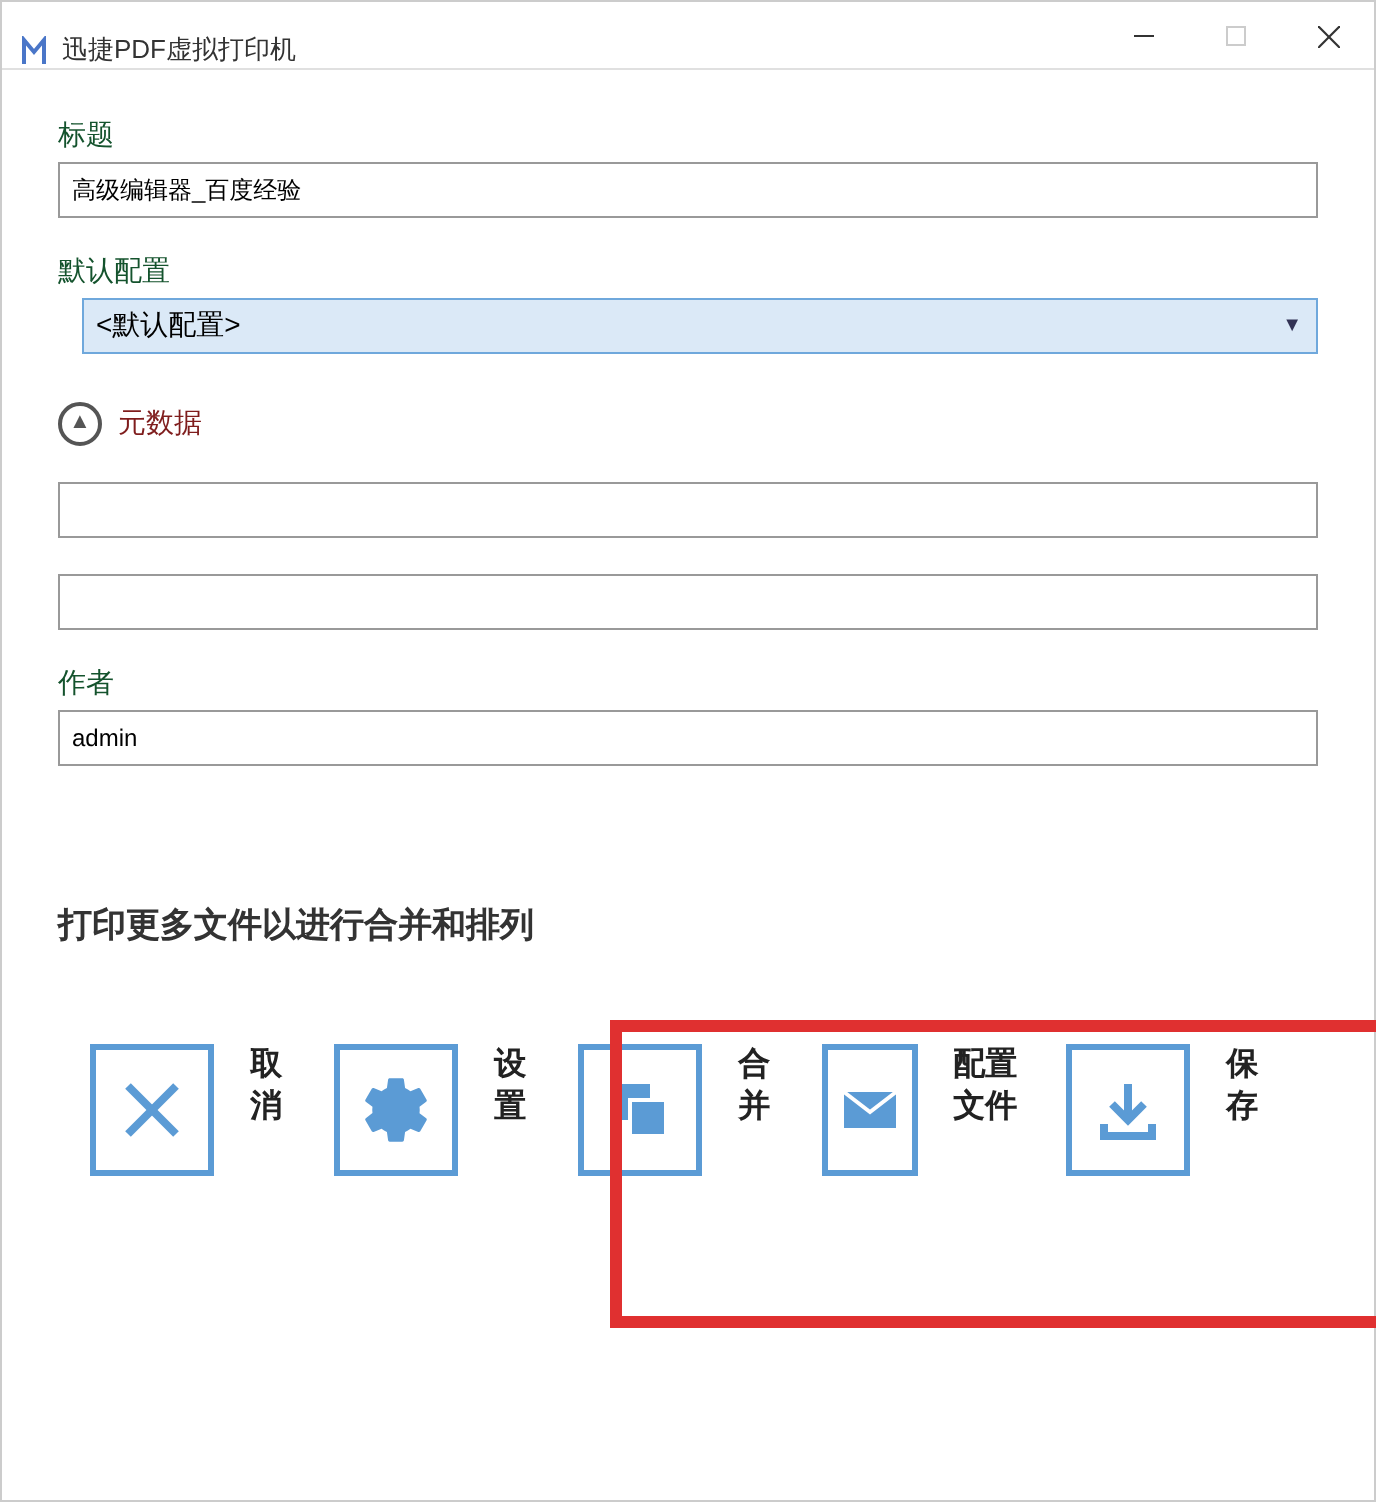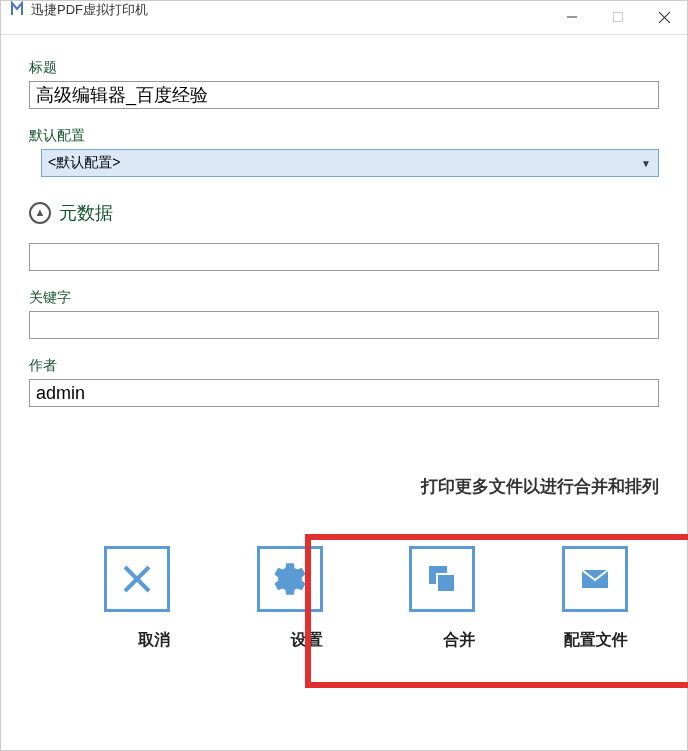--- a/index.html
+++ b/index.html
@@ -1,44 +1,44 @@
 <!DOCTYPE html>
 <html><head>
   <meta charset="utf-8">
   <style>
     * { box-sizing: border-box; margin: 0; padding: 0; }
     body { font-family: "Microsoft YaHei", Arial, sans-serif; background: #fff; width: 688px; height: 751px; overflow: hidden; }
     
     .window { width: 688px; height: 751px; border: 1px solid #ccc; background: #f5f5f5; display: flex; flex-direction: column; }
     
-    .titlebar { height: 34px; display: flex; align-items: flex-start; padding: 0 0 0 8px; background: #fff; border-bottom: 1px solid #e0e0e0; }
+    .titlebar { height: 34px; display: flex; align-items: flex-end; padding: 0 0 0 8px; background: #fff; border-bottom: 1px solid #e0e0e0; }
     .titlebar-icon { width: 16px; height: 16px; margin-right: 6px; }
     .titlebar-text { flex: 1; font-size: 13px; color: #333; }
     .titlebar-buttons { display: flex; }
     .titlebar-btn { width: 46px; height: 32px; display: flex; align-items: center; justify-content: center; color: #333; font-size: 14px; cursor: pointer; }
     
     .content { flex: 1; padding: 24px 28px 10px 28px; background: #fff; display: flex; flex-direction: column; }
     
     .field-group { margin-bottom: 18px; }
     .field-label { font-size: 14px; color: #14532d; margin-bottom: 4px; display: block; }
-    .text-input { width: 100%; height: 28px; border: 1px solid #999; padding: 2px 6px; font-size: 18px; font-family: inherit; background: #fff; }
+    .text-input { width: 100%; height: 28px; border: 1px solid #999; padding: 2px 6px; font-size: 12px; font-family: inherit; background: #fff; }
     
     .select-wrap { position: relative; width: 100%; padding-left: 12px; }
     .select-input { width: 100%; height: 28px; border: 1px solid #6fa8dc; background: #dbe9f7; padding: 2px 24px 2px 6px; font-size: 14px; font-family: inherit; appearance: none; cursor: pointer; }
     .select-arrow { position: absolute; right: 8px; top: 50%; transform: translateY(-50%); pointer-events: none; color: #335; font-size: 10px; }
     
     .metadata-toggle { display: flex; align-items: center; gap: 8px; margin-bottom: 18px; margin-top: 6px; cursor: pointer; }
     .toggle-circle { width: 22px; height: 22px; border: 2px solid #555; border-radius: 50%; display: flex; align-items: center; justify-content: center; }
     .toggle-chevron { font-size: 11px; color: #555; line-height: 1; transform: translateY(-1px); }
-    .metadata-label { font-size: 18px; color: #14532d; }
+    .metadata-label { font-size: 14px; color: #7f1d1d; }
     
-    .hint { text-align: right; font-size: 17px; font-weight: bold; color: #333; margin-top: 50px; margin-bottom: 48px; }
+    .hint { text-align: left; font-size: 17px; font-weight: bold; color: #333; margin-top: 50px; margin-bottom: 48px; }
     
     .buttonbar { display: flex; justify-content: space-around; padding: 0 10px 24px 10px; position: relative; }
-    .action-btn { display: flex; flex-direction: column; align-items: flex-end; gap: 18px; cursor: pointer; width: 110px; }
+    .action-btn { display: flex; flex-direction: row; align-items: flex-start; gap: 18px; cursor: pointer; width: 110px; }
     .action-icon-box { width: 66px; height: 66px; border: 3px solid #5b9bd5; display: flex; align-items: center; justify-content: center; }
     .action-label { font-size: 16px; font-weight: bold; color: #222; }
     
     .highlight-box { position: absolute; border: 6px solid #e03030; pointer-events: none; }
   </style>
 </head>
 <body>
 
 <div class="window">
 
@@ -87,21 +87,20 @@
         <span class="toggle-chevron">▲</span>
       </span>
       <span class="metadata-label">元数据</span>
     </div>
 
     <div class="field-group">
       <input type="text" class="text-input" value="" style="">
     </div>
 
     <div class="field-group">
-      <label class="field-label">关键字</label>
       <input type="text" class="text-input" value="" style="">
     </div>
 
     <div class="field-group">
       <label class="field-label">作者</label>
       <input type="text" class="text-input" value="admin" style="">
     </div>
 
     <div class="hint">打印更多文件以进行合并和排列</div>
 
@@ -139,18 +138,28 @@
       <div class="action-btn">
         <div class="action-icon-box">
           <svg width="38" height="38" viewBox="0 0 38 38">
             <rect x="6" y="10" width="26" height="18" fill="#5b9bd5"></rect>
             <polyline points="6,10 19,20 32,10" stroke="#fff" stroke-width="2" fill="none"></polyline>
           </svg>
         </div>
         <span class="action-label">配置文件</span>
       </div>
 
+      <div class="action-btn">
+        <div class="action-icon-box">
+          <svg width="38" height="38" viewBox="0 0 38 38">
+            <line x1="19" y1="6" x2="19" y2="22" stroke="#5b9bd5" stroke-width="4"></line>
+            <polyline points="11,16 19,24 27,16" stroke="#5b9bd5" stroke-width="4" fill="none"></polyline>
+            <polyline points="7,26 7,32 31,32 31,26" stroke="#5b9bd5" stroke-width="4" fill="none"></polyline>
+          </svg>
+        </div>
+        <span class="action-label">保存</span>
+      </div>
 
       <div class="highlight-box" style="left:276px; top:-12px; width:390px; height:154px;"></div>
     </div>
 
   </div>
 </div>
 
 </body></html>

